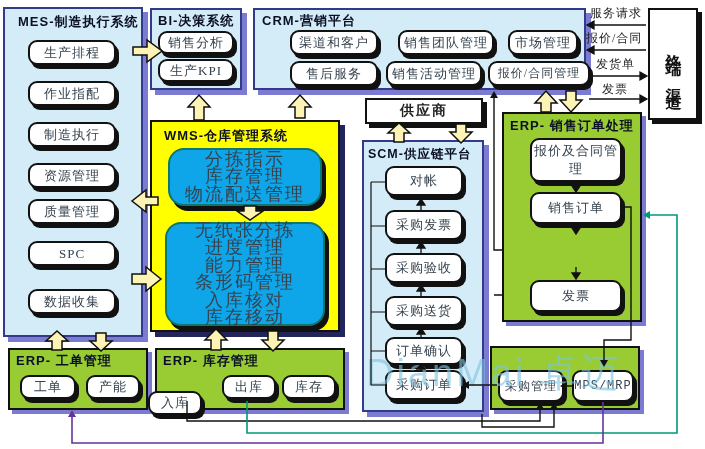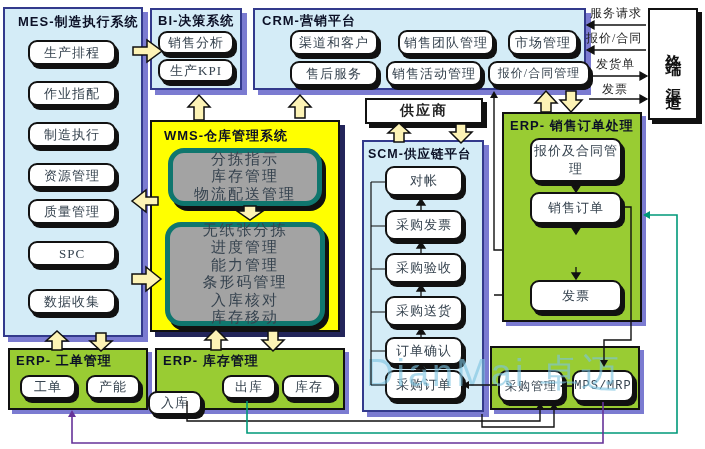--- a/index.html
+++ b/index.html
@@ -4,23 +4,23 @@
 <style>
   html,body{margin:0;padding:0;background:#fff;font-family:"Liberation Sans",sans-serif;}
   #stage{position:relative;width:705px;height:449px;background:#fff;overflow:hidden;}
   .panel{position:absolute;border:2px solid #333a8c;background:#d4ecf7;box-shadow:5px 5px 0 #7b7bd1;box-sizing:border-box;}
   .panel.yellow{background:#ffff00;border-color:#111;box-shadow:5px 5px 0 #23255a;}
   .panel.green{background:#99cc33;border-color:#111;box-shadow:4px 4px 0 #7b7bd1;}
   .ptitle{position:absolute;font-weight:bold;font-size:13px;color:#0b1026;letter-spacing:1px;white-space:nowrap;}
   .btn{position:absolute;background:#fff;border:2px solid #111;border-radius:9px;box-shadow:3px 4px 0 #111;
        display:flex;align-items:center;justify-content:center;text-align:center;
        font-family:"Liberation Serif",serif;font-size:13px;color:#36434f;letter-spacing:1px;box-sizing:border-box;}
-  .roundbig{position:absolute;background:#a3a3a3;border:5px solid #0f766e;border-radius:16px;box-shadow:4px 5px 0 #111;
+  .roundbig{position:absolute;background:#0ea5e9;border:2px solid #0f766e;border-radius:16px;box-shadow:4px 5px 0 #111;
        display:flex;flex-direction:column;align-items:center;justify-content:center;
-       font-family:"Liberation Serif",serif;font-size:15px;color:#36434f;letter-spacing:2px;box-sizing:border-box;}
+       font-family:"Liberation Serif",serif;font-size:18px;color:#36434f;letter-spacing:2px;box-sizing:border-box;}
   .roundbig div{line-height:17.5px;}
   .whitebox{position:absolute;background:#fff;border:2px solid #111;box-shadow:4px 4px 0 #111;
        display:flex;align-items:center;justify-content:center;
        font-family:"Liberation Serif",serif;font-size:14px;color:#222;letter-spacing:2px;box-sizing:border-box;}
   .flowlabel{position:absolute;font-size:12px;color:#222;letter-spacing:1px;white-space:nowrap;font-family:"Liberation Serif",serif;}
   #overlay{position:absolute;left:0;top:0;z-index:50;pointer-events:none;}
   #watermark{position:absolute;left:366px;top:348px;z-index:40;font-size:38px;letter-spacing:3px;
        color:rgba(125,195,225,0.62);pointer-events:none;white-space:nowrap;}
   .vtext{writing-mode:vertical-rl;font-weight:bold;font-size:16px;letter-spacing:6px;color:#111;}
 </style>

